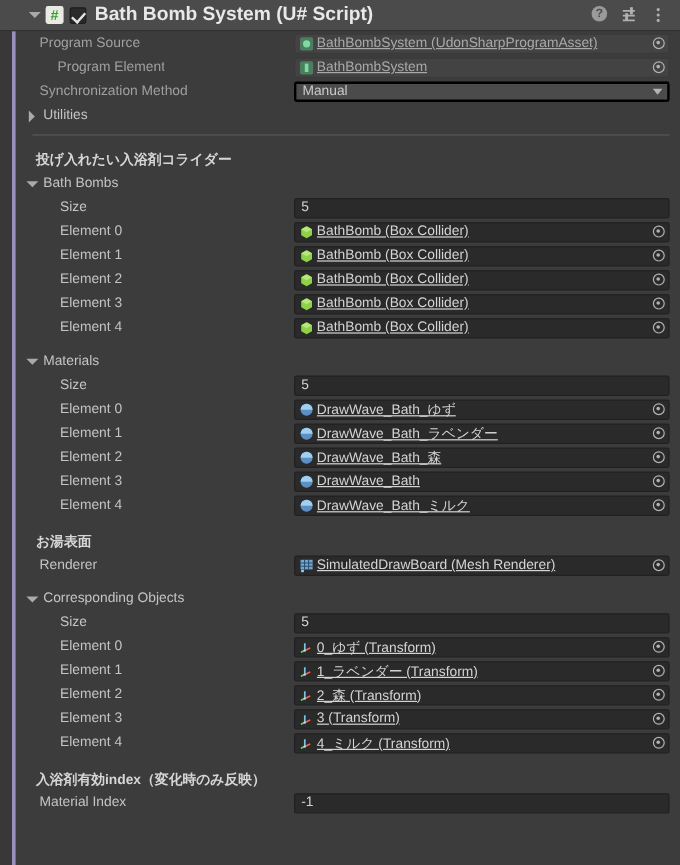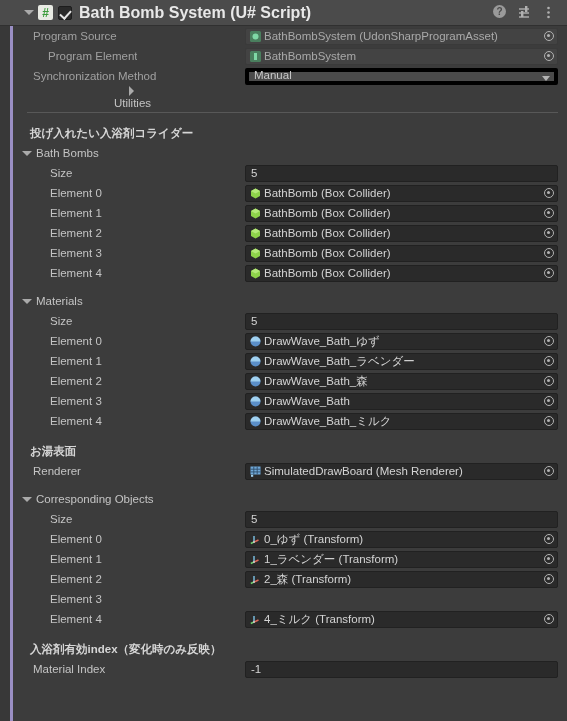--- a/index.html
+++ b/index.html
@@ -174,20 +174,21 @@
   .objfield.disabled {
     background: #434343;
     border-color: #3a3a3a;
   }
   .objfield .objtext {
     font-size: 11.5px;
     color: #d4d4d4;
     white-space: nowrap;
     overflow: hidden;
     margin-left: 2px;
+    text-decoration: underline;
   }
   .objfield.disabled .objtext { color: #a9a9a9; }
   .picker {
     margin-left: auto;
     width: 15px; height: 15px;
     flex: 0 0 auto;
     display: flex; align-items: center; justify-content: center;
     cursor: pointer;
   }
   .picker .ring {
@@ -218,24 +219,24 @@
     font-size: 11.5px;
     color: #d4d4d4;
     cursor: text;
   }
 
   
   .dropfield {
     flex: 1;
     height: 17px;
     background: #4b4b4b;
-    border: 4px solid #000000;
+    border: 2px solid #000000;
     border-radius: 2px;
     display: flex;
-    align-items: flex-end;
+    align-items: center;
     padding: 0 4px 0 5px;
     font-size: 11.5px;
     color: #c9c9c9;
     cursor: pointer;
   }
   .drop-caret {
     margin-left: auto;
     border-left: 4px solid transparent;
     border-right: 4px solid transparent;
     border-top: 5px solid #b4b4b4;
@@ -354,21 +355,21 @@
         </div>
       <div class="field-col">
         <div class="dropfield">
           <span>Manual</span>
           <span class="drop-caret"></span>
         </div>
       </div>
     </div>
 
     <div class="row">
-      <div class="lbl-col ind-0" style="padding-left:7px;flex-direction:column;">
+      <div class="lbl-col ind-0" style="padding-left:7px;">
         <span class="foldout-tri closed"></span>
         <span class="label">Utilities</span>
       </div>
     </div>
 
     <div class="separator"></div>
     <div class="spacer-8"></div>
 
     <div class="section-head">
       <span>投げ入れたい入浴剤コライダー</span>
@@ -703,35 +704,51 @@
           <span class="picker">
               <span class="ring"></span>
             </span>
         </div>
       </div>
     </div>
     <div class="row">
       <div class="lbl-col ind-2">
           <span class="label">Element 3</span>
         </div>
-    </div>
-    <div class="row">
-      <div class="lbl-col ind-2">
-          <span class="label">Element 4</span>
-        </div>
       <div class="field-col">
         <div class="objfield">
           <span class="mini-icon">
             <svg width="13" height="13" viewBox="0 0 13 13">
               <line x1="5" y1="9" x2="5" y2="3" stroke="#7fc4e8" stroke-width="1.4"></line>
               <line x1="5" y1="9" x2="1.8" y2="10.5" stroke="#6fd06f" stroke-width="1.4"></line>
               <line x1="5" y1="9" x2="9.5" y2="7" stroke="#e06a5a" stroke-width="1.4"></line>
               <circle cx="5" cy="9" r="1" fill="#cfcfcf"></circle>
             </svg>
           </span>
+          <span class="objtext">3 (Transform)</span>
+          <span class="picker">
+              <span class="ring"></span>
+            </span>
+        </div>
+      </div>
+    </div>
+    <div class="row">
+      <div class="lbl-col ind-2">
+          <span class="label">Element 4</span>
+        </div>
+      <div class="field-col">
+        <div class="objfield">
+          <span class="mini-icon">
+            <svg width="13" height="13" viewBox="0 0 13 13">
+              <line x1="5" y1="9" x2="5" y2="3" stroke="#7fc4e8" stroke-width="1.4"></line>
+              <line x1="5" y1="9" x2="1.8" y2="10.5" stroke="#6fd06f" stroke-width="1.4"></line>
+              <line x1="5" y1="9" x2="9.5" y2="7" stroke="#e06a5a" stroke-width="1.4"></line>
+              <circle cx="5" cy="9" r="1" fill="#cfcfcf"></circle>
+            </svg>
+          </span>
           <span class="objtext">4_ミルク (Transform)</span>
           <span class="picker">
               <span class="ring"></span>
             </span>
         </div>
       </div>
     </div>
 
     <div class="spacer-8"></div>
 

